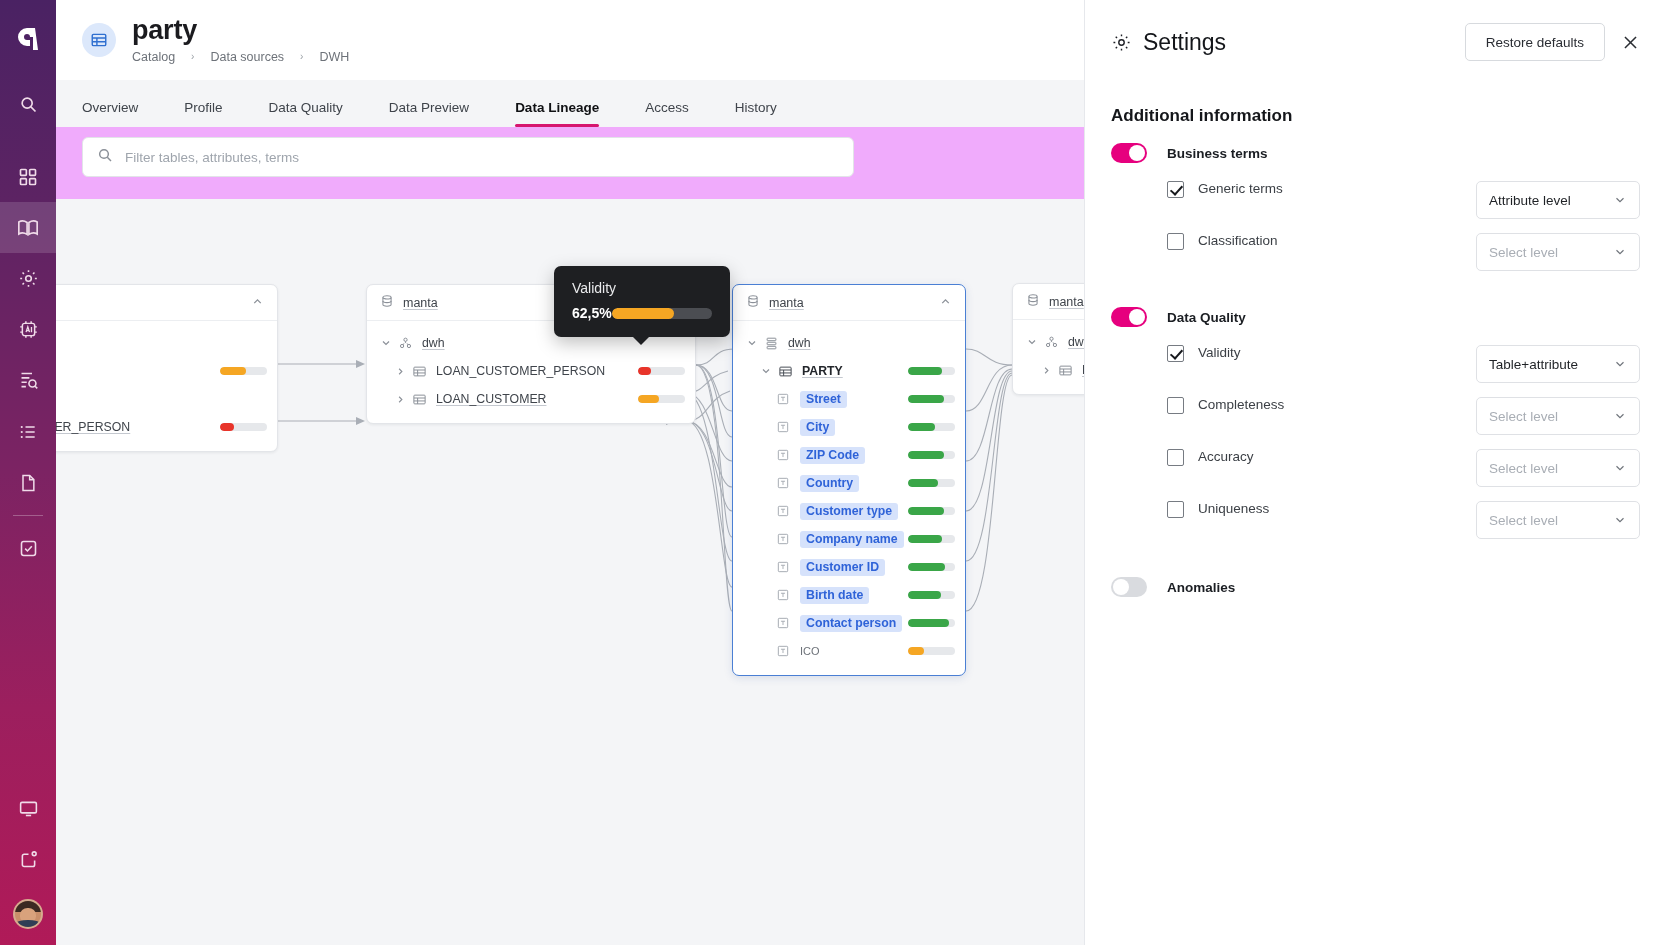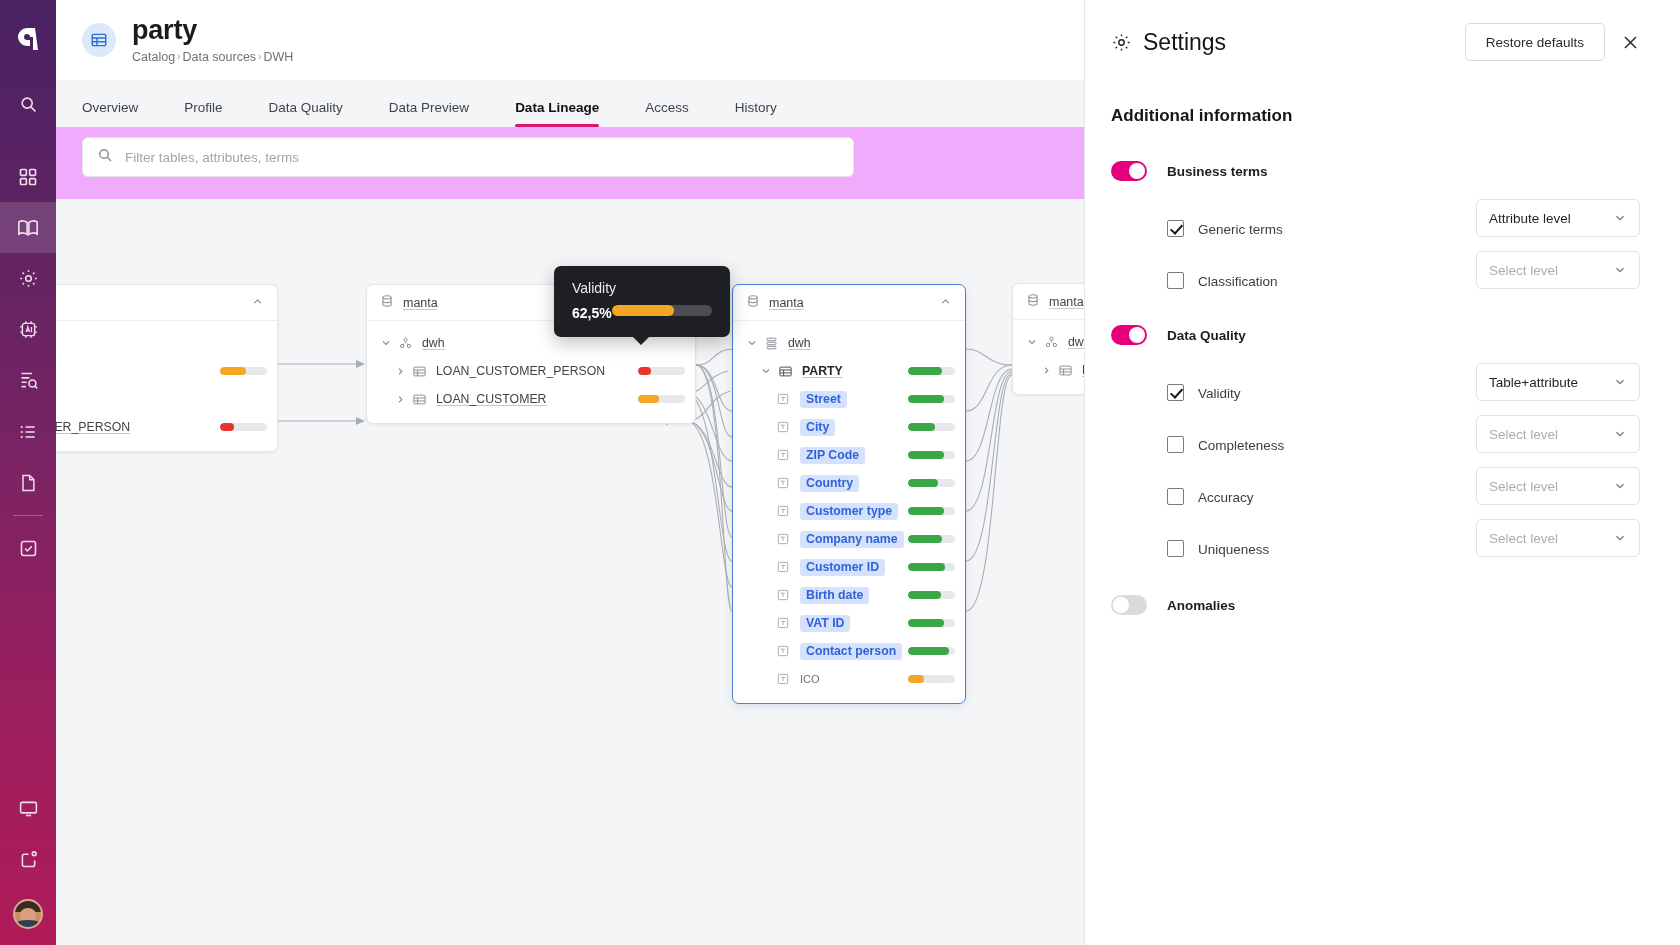--- a/index.html
+++ b/index.html
@@ -44,21 +44,21 @@
   .topbar {
     height: 80px; background:#fff; display:flex; align-items:center;
     padding-left: 26px; position: relative;
   }
   .doc-badge {
     width: 34px; height: 34px; border-radius: 50%; background:#dce8fb;
     display:flex; align-items:center; justify-content:center; flex:0 0 34px;
   }
   .title-wrap { margin-left: 16px; }
   .page-title { font-size: 27px; font-weight: 700; color:#1b1b1f; line-height: 1.05; letter-spacing:-0.2px; }
-  .crumbs { display:flex; align-items:center; gap:2px; margin-top: 5px; font-size: 12.5px; color:#6d7279; }
+  .crumbs { display:flex; align-items:center; gap:16px; margin-top: 5px; font-size: 12.5px; color:#6d7279; }
   .crumbs .sep { font-size: 10px; color:#9aa0a6; }
 
   .tabsbar { height: 47px; background:#f4f5f7; display:flex; align-items:flex-end; padding-left: 26px; }
   .tabs { display:flex; gap: 12px; }
   .tab {
     font-size: 13.5px; color:#3f444b; padding: 0 17px 12px 17px;
     position: relative; white-space:nowrap;
   }
   .tab:first-child { padding-left: 0; }
   .tab.active { font-weight: 700; color:#101114; }
@@ -115,21 +115,21 @@
   .ind-2 { padding-left: 24px; }
   .ind-3 { padding-left: 40px; }
 
   
   .tooltip {
     position:absolute; background:#1e1f22; color:#fff; border-radius:7px;
     padding: 14px 18px 16px 18px; width: 176px; z-index: 25;
     box-shadow: 0 6px 18px rgba(0,0,0,0.25);
   }
   .tooltip .tt-title { font-size: 14px; color:#e9eaec; margin-bottom: 9px; }
-  .tooltip .tt-row { display:flex; }
+  .tooltip .tt-row { display:flex; align-items:center; }
   .tooltip .tt-val { font-size: 14px; font-weight:700; }
   .tooltip .tt-bar { flex:1; height: 11px; border-radius:6px; background:#4b4d52; overflow:hidden; }
   .tooltip .tt-bar i { display:block; height:100%; background:#f5a623; border-radius:6px; }
   .tooltip .tt-arrow {
     position:absolute; bottom:-8px; left: 78px; width:0; height:0;
     border-left:9px solid transparent; border-right:9px solid transparent; border-top:9px solid #1e1f22;
   }
 
   
   .panel {
@@ -141,29 +141,29 @@
   .panel-title { font-size: 23px; font-weight:400; color:#14161a; }
   .restore-btn {
     margin-left:auto; height: 38px; padding: 0 20px; border:1px solid #d7dade; border-radius:5px;
     background:#fff; font-size: 13.5px; color:#2a2d33; display:flex; align-items:center;
     font-family:"Liberation Sans", sans-serif;
   }
   .close-btn { margin-left: 16px; color:#2a2d33; display:flex; align-items:center; }
 
   .section-title { font-size: 17px; font-weight:700; color:#14161a; margin-top: 44px; }
 
-  .group { margin-top: 31px; }
+  .group { margin-top: 13px; }
   .group-head { display:flex; align-items:center; gap: 20px; height: 28px; }
   .toggle { width: 36px; height: 20px; border-radius: 11px; background:#d9dbdf; position:relative; flex:0 0 36px; }
   .toggle.on { background:#e6007e; }
   .toggle i { position:absolute; top: 2px; left: 2px; width: 16px; height:16px; border-radius:50%; background:#fff; }
   .toggle.on i { left: 18px; }
   .group-label { font-size: 13.5px; font-weight:700; color:#1b1e23; }
 
-  .opt-row { display:flex; align-items:flex-end; margin-top: 14px; padding-left: 56px; }
+  .opt-row { display:flex; align-items:flex-start; margin-top: 14px; padding-left: 56px; }
   .chk { width: 17px; height: 17px; border:1.6px solid #767b82; border-radius:2px; background:#fff; position:relative; flex:0 0 17px; }
   .chk.checked::after {
     content:""; position:absolute; left:4.5px; top:0.5px; width:5px; height:10px;
     border:solid #16181c; border-width: 0 2px 2px 0; transform: rotate(42deg);
   }
   .opt-label { font-size: 13.5px; color:#3c4046; margin-left: 14px; }
   .select {
     margin-left:auto; width: 164px; height: 38px; border:1px solid #dfe1e5; border-radius:5px;
     display:flex; align-items:center; padding: 0 12px; background:#fff;
   }
@@ -586,32 +586,20 @@
                 <i style="width:70%;background:#3aa648"></i>
               </span>
           </div>
           <div class="row ind-3">
             <span class="ico">
                 <svg width="14" height="14" viewBox="0 0 24 24" fill="none" stroke="#9aa0a8" stroke-width="1.5">
                   <rect x="4" y="4" width="16" height="16" rx="1.5"></rect>
                   <path d="M8.5 9h7M12 9v6.5" stroke-width="1.4"></path>
                 </svg>
               </span>
-            <span class="lbl attr">VAT ID</span>
-            <span class="bar">
-                <i style="width:76%;background:#3aa648"></i>
-              </span>
-          </div>
-          <div class="row ind-3">
-            <span class="ico">
-                <svg width="14" height="14" viewBox="0 0 24 24" fill="none" stroke="#9aa0a8" stroke-width="1.5">
-                  <rect x="4" y="4" width="16" height="16" rx="1.5"></rect>
-                  <path d="M8.5 9h7M12 9v6.5" stroke-width="1.4"></path>
-                </svg>
-              </span>
             <span class="lbl attr">Contact person</span>
             <span class="bar">
                 <i style="width:88%;background:#3aa648"></i>
               </span>
           </div>
           <div class="row ind-3">
             <span class="ico">
                 <svg width="14" height="14" viewBox="0 0 24 24" fill="none" stroke="#9aa0a8" stroke-width="1.5">
                   <rect x="4" y="4" width="16" height="16" rx="1.5"></rect>
                   <path d="M8.5 9h7M12 9v6.5" stroke-width="1.4"></path>

